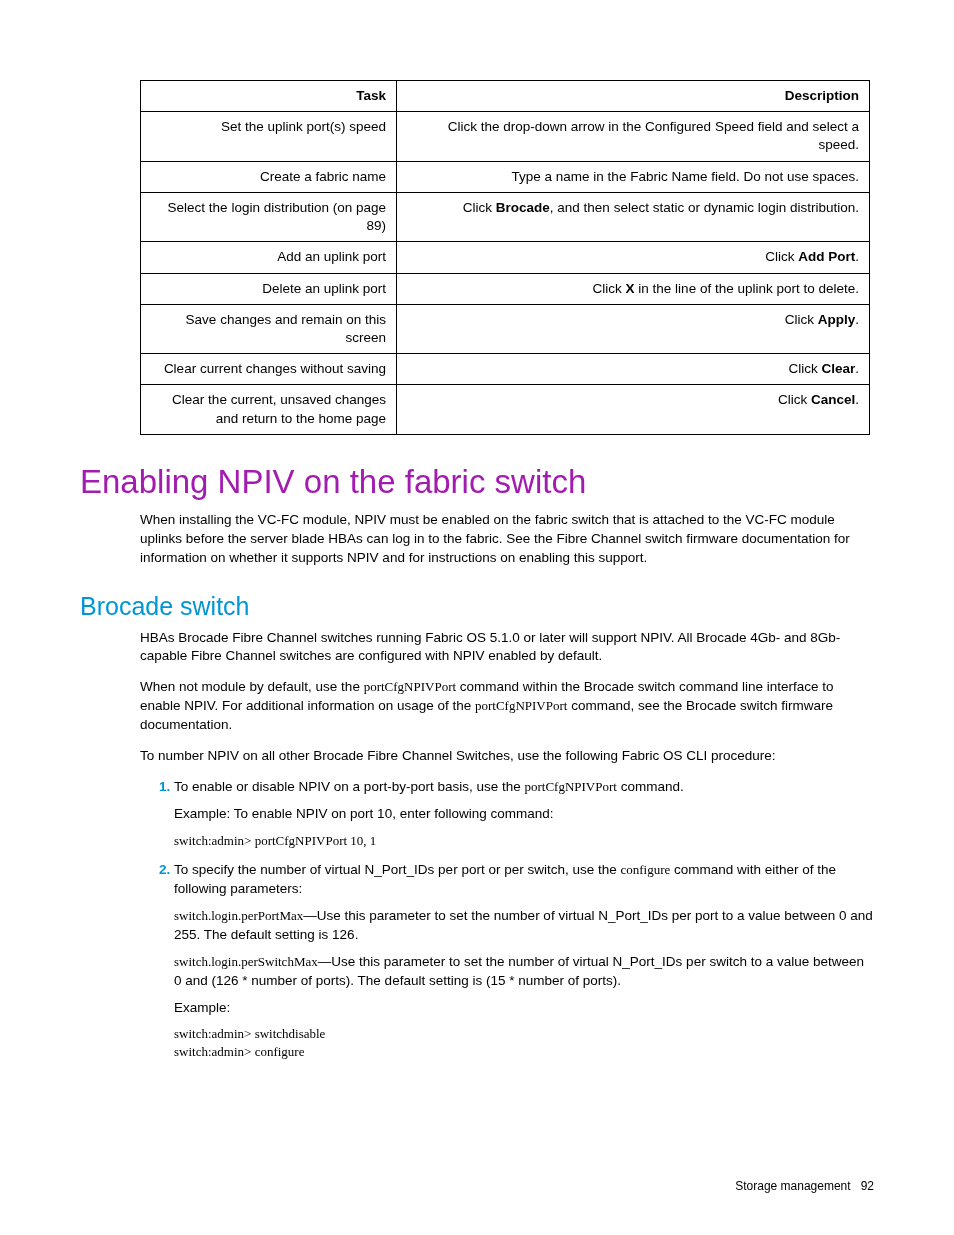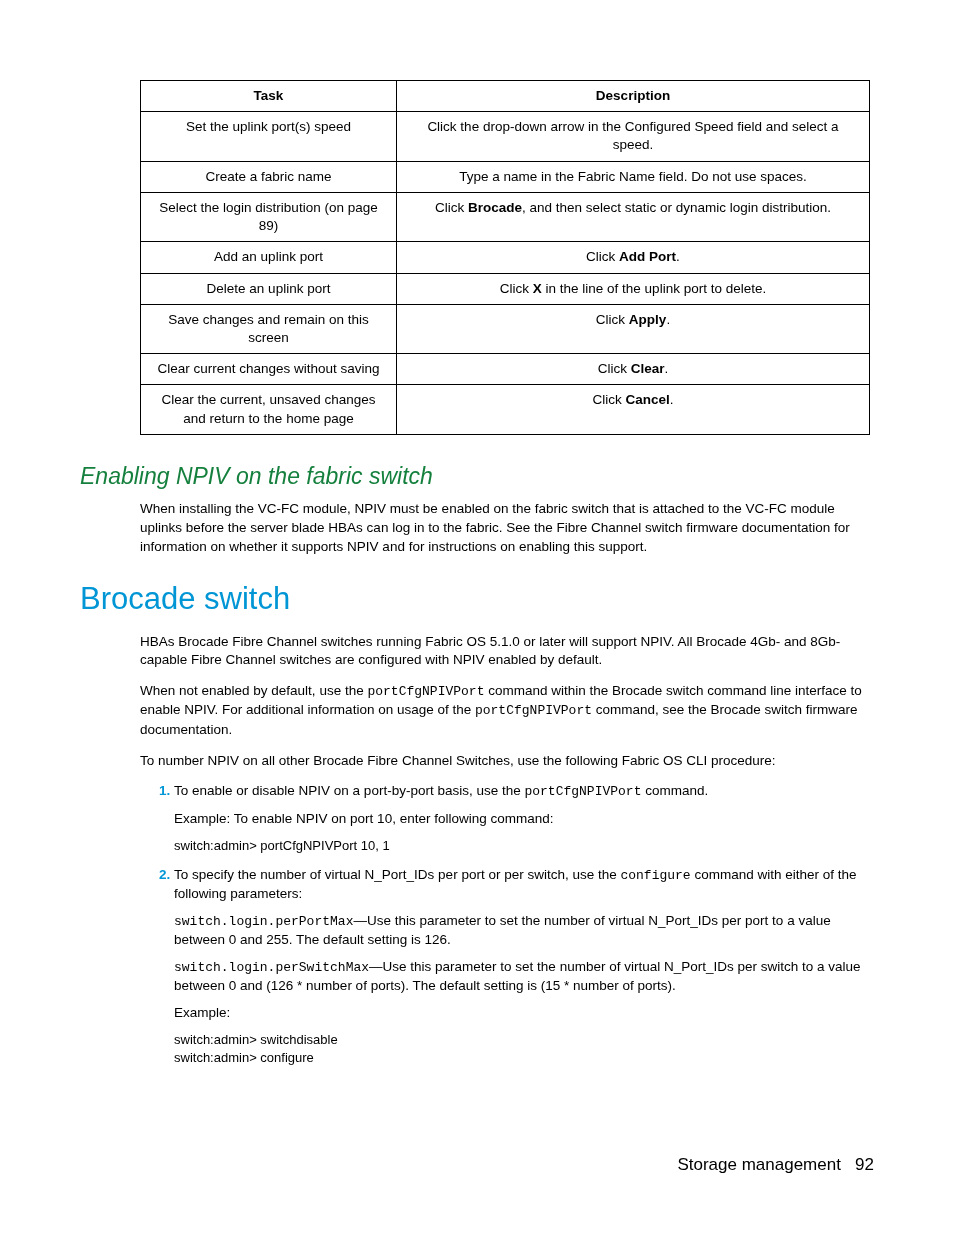--- a/index.html
+++ b/index.html
@@ -18,47 +18,46 @@
     padding: 80px 80px 40px 80px;
   }
   table {
     border-collapse: collapse;
     width: 730px;
     margin-left: 60px;
     margin-bottom: 28px;
   }
   th, td {
     border: 1px solid #000;
-    text-align: center;
+    text-align: right;
     vertical-align: top;
     padding: 6px 10px;
     font-size: 13.5px;
     font-weight: normal;
     line-height: 1.35;
     margin-left: 36px;
   }
   th {
     font-weight: bold;
   }
   .col-task { width: 235px; }
   .col-desc { }
   h1 {
     font-family: Arial, Helvetica, sans-serif;
     font-weight: normal;
-    color: #15803d;
-    font-size: 23px;
+    color: #a21caf;
+    font-size: 33px;
     margin: 18px 0 10px 0;
-    font-style: italic;
   }
   h2 {
     font-family: Arial, Helvetica, sans-serif;
     font-weight: normal;
     color: #0096d6;
-    font-size: 31px;
-    margin: 24px 0 16px 0;
+    font-size: 25px;
+    margin: 24px 0 8px 0;
   }
   p {
     margin: 0 0 12px 60px;
     font-size: 13.5px;
     line-height: 1.4;
   }
   ol {
     margin: 8px 0 0 60px;
     padding-left: 34px;
     font-size: 13.5px;
@@ -69,36 +68,36 @@
   }
   ol li::marker {
     color: #0096d6;
     font-weight: bold;
   }
   ol li .subp {
     margin-top: 8px;
     margin-bottom: 8px;
   }
   code, .mono {
-    font-family: Liberation Mono, monospace;
+    font-family: Liberation Serif, serif;
     font-size: 13px;
   }
   .codeblock {
-    font-family: Liberation Sans, sans-serif;
+    font-family: Liberation Serif, serif;
     font-size: 13px;
     white-space: pre;
     margin-top: 2px;
     line-height: 1.35;
   }
   b { font-weight: bold; }
   .footer {
     position: absolute;
-    bottom: 60px;
+    bottom: 42px;
     right: 80px;
-    font-size: 17px;
+    font-size: 12px;
   }
 </style>
 </head>
 <body>
 
 <div class="page">
 
   <table>
     <thead>
       <tr>
@@ -141,21 +140,21 @@
       </tr>
     </tbody>
   </table>
 
   <h1>Enabling NPIV on the fabric switch</h1>
   <p>When installing the VC-FC module, NPIV must be enabled on the fabric switch that is attached to the VC-FC module uplinks before the server blade HBAs can log in to the fabric. See the Fibre Channel switch firmware documentation for information on whether it supports NPIV and for instructions on enabling this support.</p>
 
   <h2>Brocade switch</h2>
   <p>HBAs Brocade Fibre Channel switches running Fabric OS 5.1.0 or later will support NPIV. All Brocade 4Gb- and 8Gb-capable Fibre Channel switches are configured with NPIV enabled by default.</p>
   <p>
-    <span>When not enabled by default, use the </span><span class="mono">portCfgNPIVPort</span><span> command within the Brocade switch command line interface to enable NPIV. For additional information on usage of the </span><span class="mono">portCfgNPIVPort</span><span> command, see the Brocade switch firmware documentation.</span>
+    <span>When not module by default, use the </span><span class="mono">portCfgNPIVPort</span><span> command within the Brocade switch command line interface to enable NPIV. For additional information on usage of the </span><span class="mono">portCfgNPIVPort</span><span> command, see the Brocade switch firmware documentation.</span>
   </p>
   <p>To number NPIV on all other Brocade Fibre Channel Switches, use the following Fabric OS CLI procedure:</p>
 
   <ol>
     <li>
       <span>To enable or disable NPIV on a port-by-port basis, use the </span><span class="mono">portCfgNPIVPort</span><span> command.</span>
       <div class="subp">Example: To enable NPIV on port 10, enter following command:</div>
       <div class="codeblock">switch:admin&gt; portCfgNPIVPort 10, 1</div>
     </li>
     <li>

